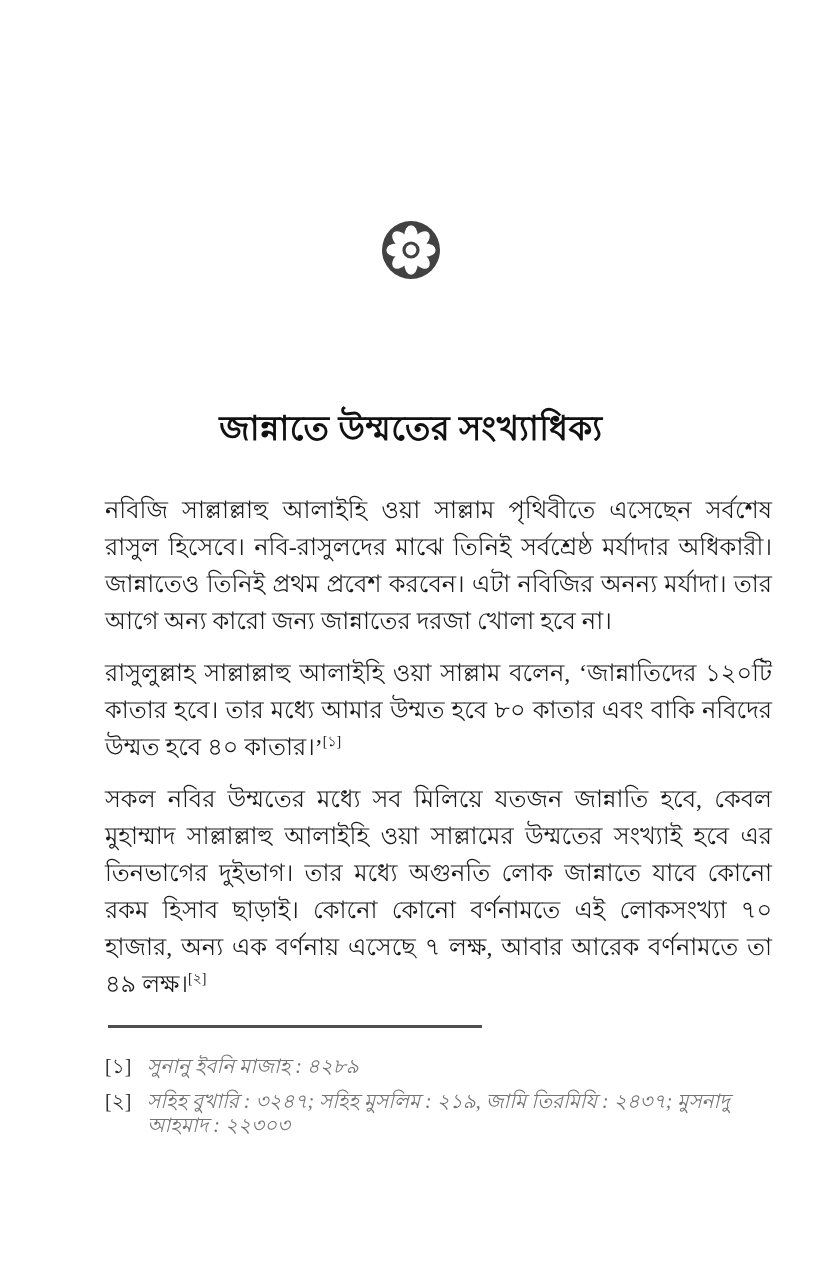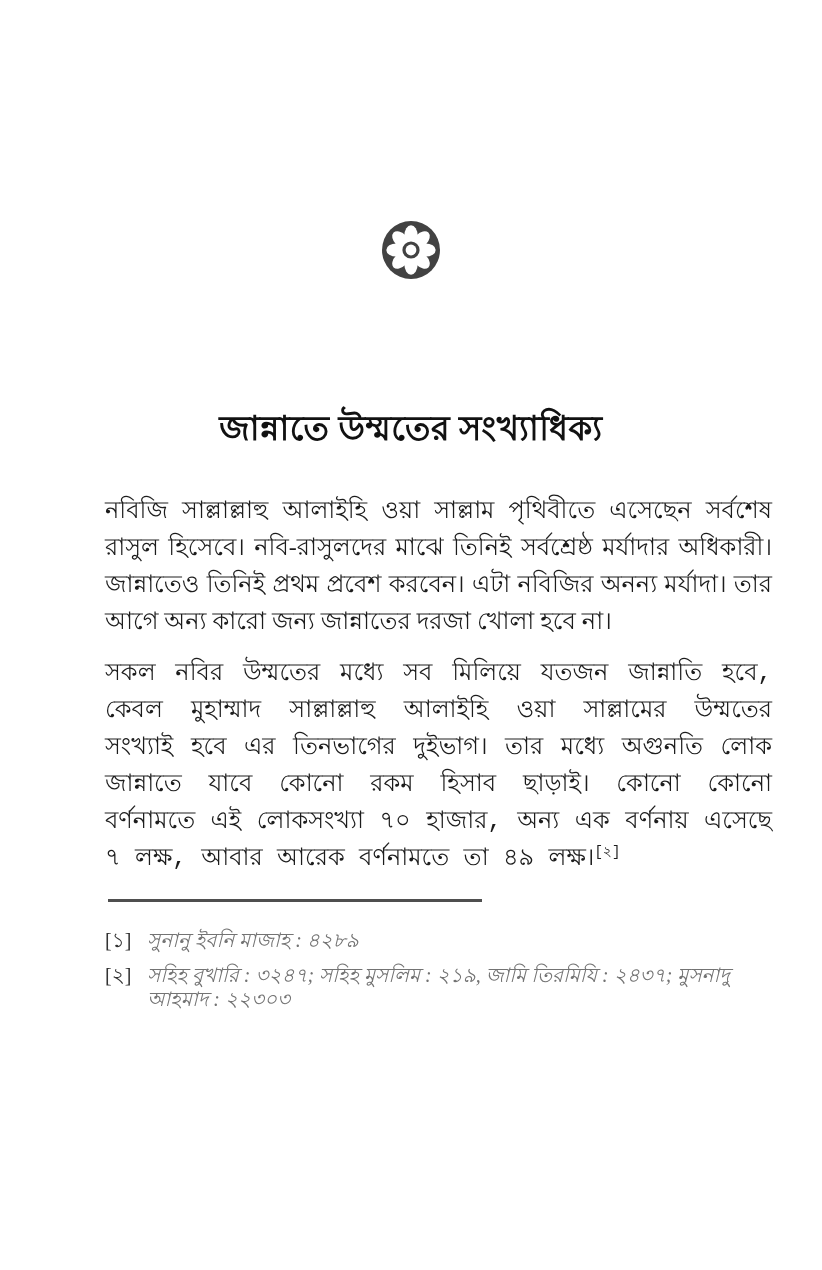--- a/index.html
+++ b/index.html
@@ -38,21 +38,21 @@
     padding-left: 105px;
     padding-right: 50px;
   }
   .para {
     font-size: 24px;
     line-height: 37px;
     text-align: justify;
     color: #1c1c1c;
     margin-bottom: 15px;
   }
-  .para:last-child { margin-bottom: 12px; font-family: Liberation Mono, monospace; }
+  .para:last-child { margin-bottom: 12px; }
   .fnref {
     font-size: 14px;
     vertical-align: super;
     line-height: 0;
     color: #1c1c1c;
     letter-spacing: 0;
   }
   .footnote-sep {
     margin: 22px 0 0 108px;
     width: 374px;
@@ -110,20 +110,21 @@
     </span>
   </div>
 
   <h1 class="chapter-heading">জান্নাতে উম্মতের সংখ্যাধিক্য</h1>
 
   <div class="body-text">
 
     <p class="para"><span>নবিজি সাল্লাল্লাহু আলাইহি ওয়া সাল্লাম পৃথিবীতে এসেছেন সর্বশেষ রাসুল হিসেবে। নবি-রাসুলদের মাঝে তিনিই সর্বশ্রেষ্ঠ মর্যাদার অধিকারী। জান্নাতেও তিনিই প্রথম প্রবেশ করবেন। এটা নবিজির অনন্য মর্যাদা। তার আগে অন্য কারো জন্য জান্নাতের দরজা খোলা হবে না।</span></p>
 
 
+    <p class="para"><span>রাসুলুল্লাহ সাল্লাল্লাহু আলাইহি ওয়া সাল্লাম বলেন, ‘জান্নাতিদের ১২০টি কাতার হবে। তার মধ্যে আমার উম্মত হবে ৮০ কাতার এবং বাকি নবিদের উম্মত হবে ৪০ কাতার।’</span><sup class="fnref">[১]</sup></p>
 
     <p class="para"><span>সকল নবির উম্মতের মধ্যে সব মিলিয়ে যতজন জান্নাতি হবে, কেবল মুহাম্মাদ সাল্লাল্লাহু আলাইহি ওয়া সাল্লামের উম্মতের সংখ্যাই হবে এর তিনভাগের দুইভাগ। তার মধ্যে অগুনতি লোক জান্নাতে যাবে কোনো রকম হিসাব ছাড়াই। কোনো কোনো বর্ণনামতে এই লোকসংখ্যা ৭০ হাজার, অন্য এক বর্ণনায় এসেছে ৭ লক্ষ, আবার আরেক বর্ণনামতে তা ৪৯ লক্ষ।</span><sup class="fnref">[২]</sup></p>
 
   </div>
 
   <hr class="footnote-sep">
 
   <div class="footnotes">
 
     <div class="footnote">

